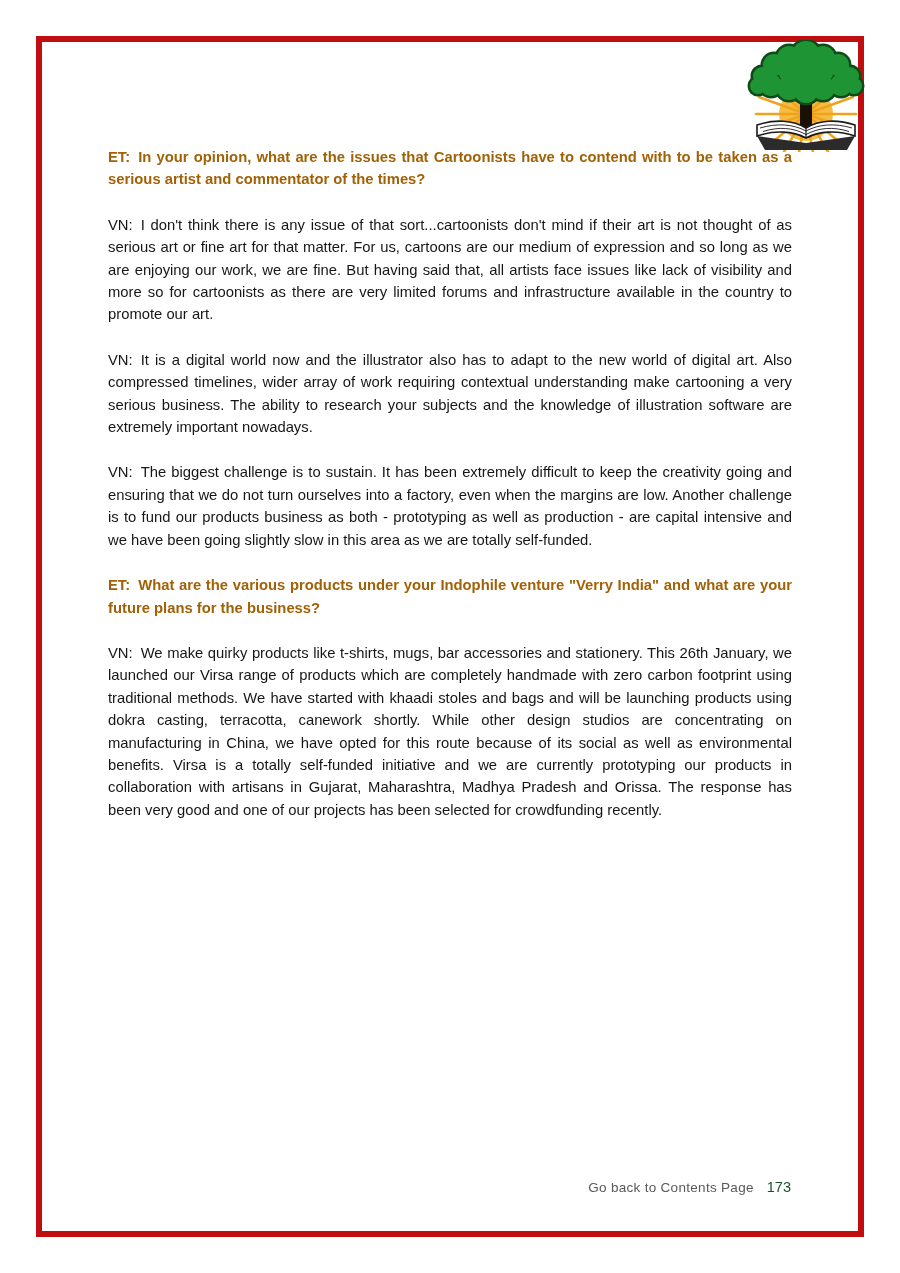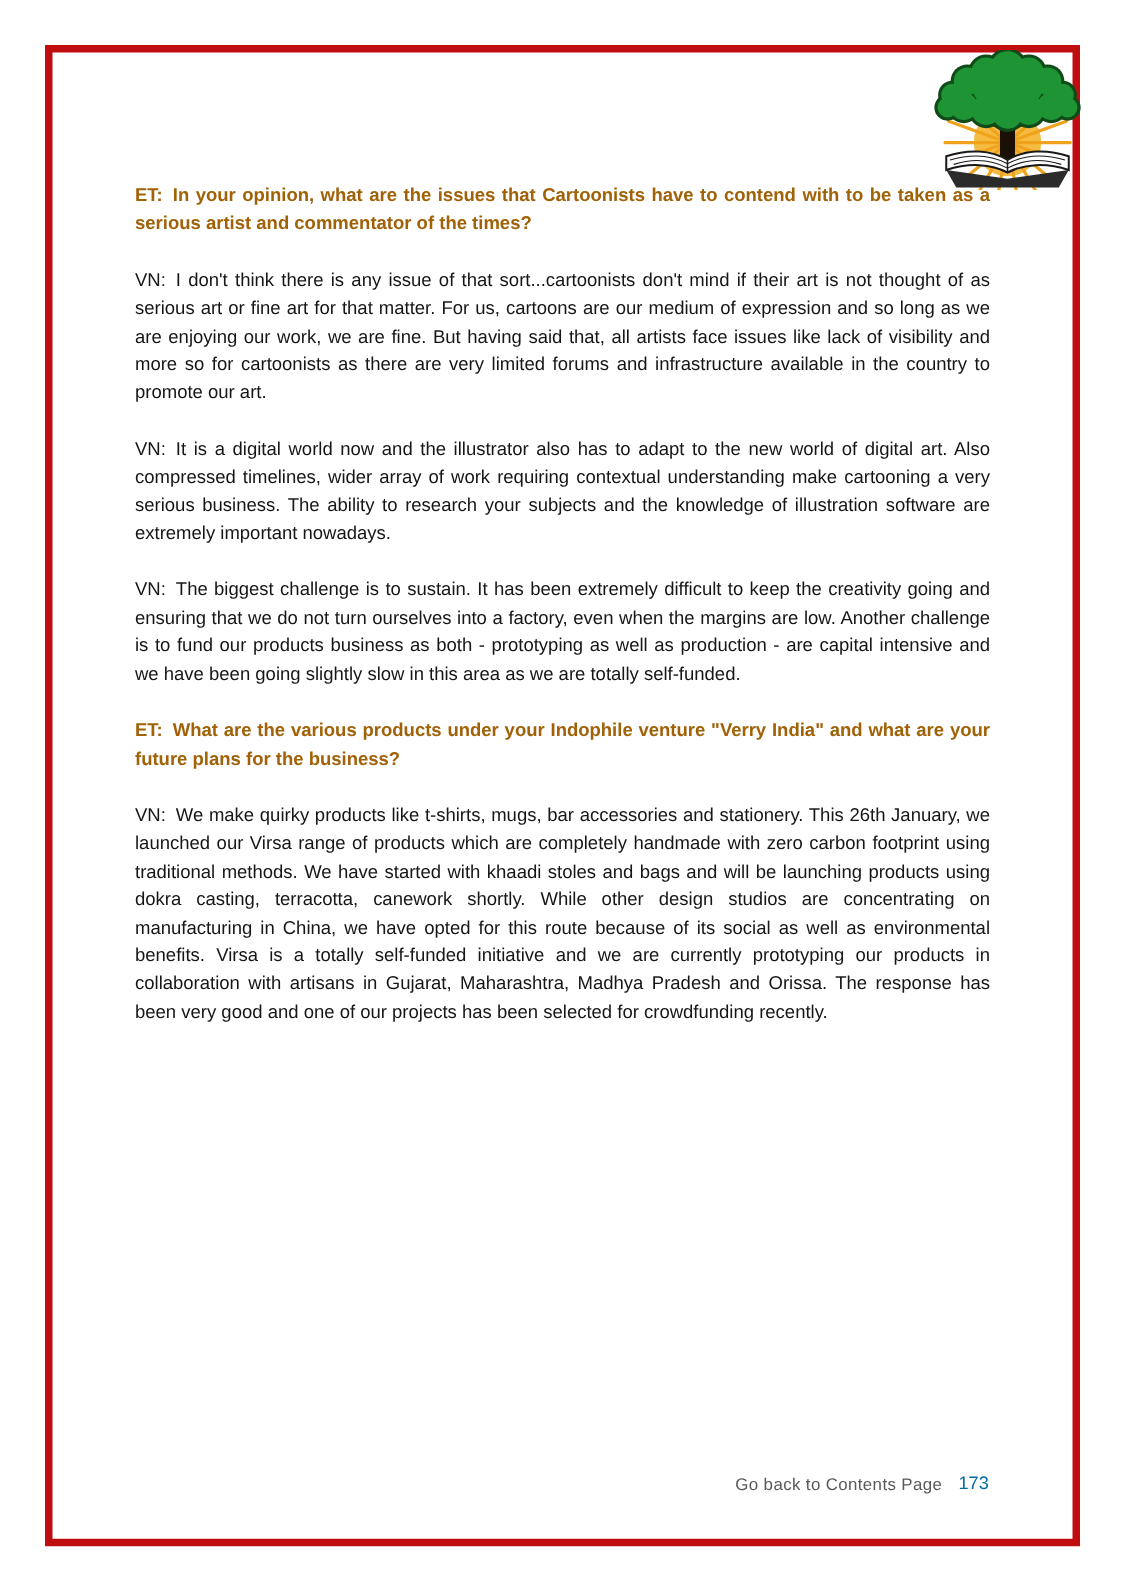--- a/index.html
+++ b/index.html
@@ -56,21 +56,21 @@
     z-index: 2;
   }
   .contents-link {
     color: #595959;
     font-size: 13.5px;
     letter-spacing: 0.3px;
     text-decoration: none;
     cursor: pointer;
   }
   .page-number {
-    color: #0369a1;
+    color: #14532d;
     font-size: 14.5px;
   }
 </style>
 </head>
 <body>
 
 <div class="page">
 
   <div class="frame"></div>
 

